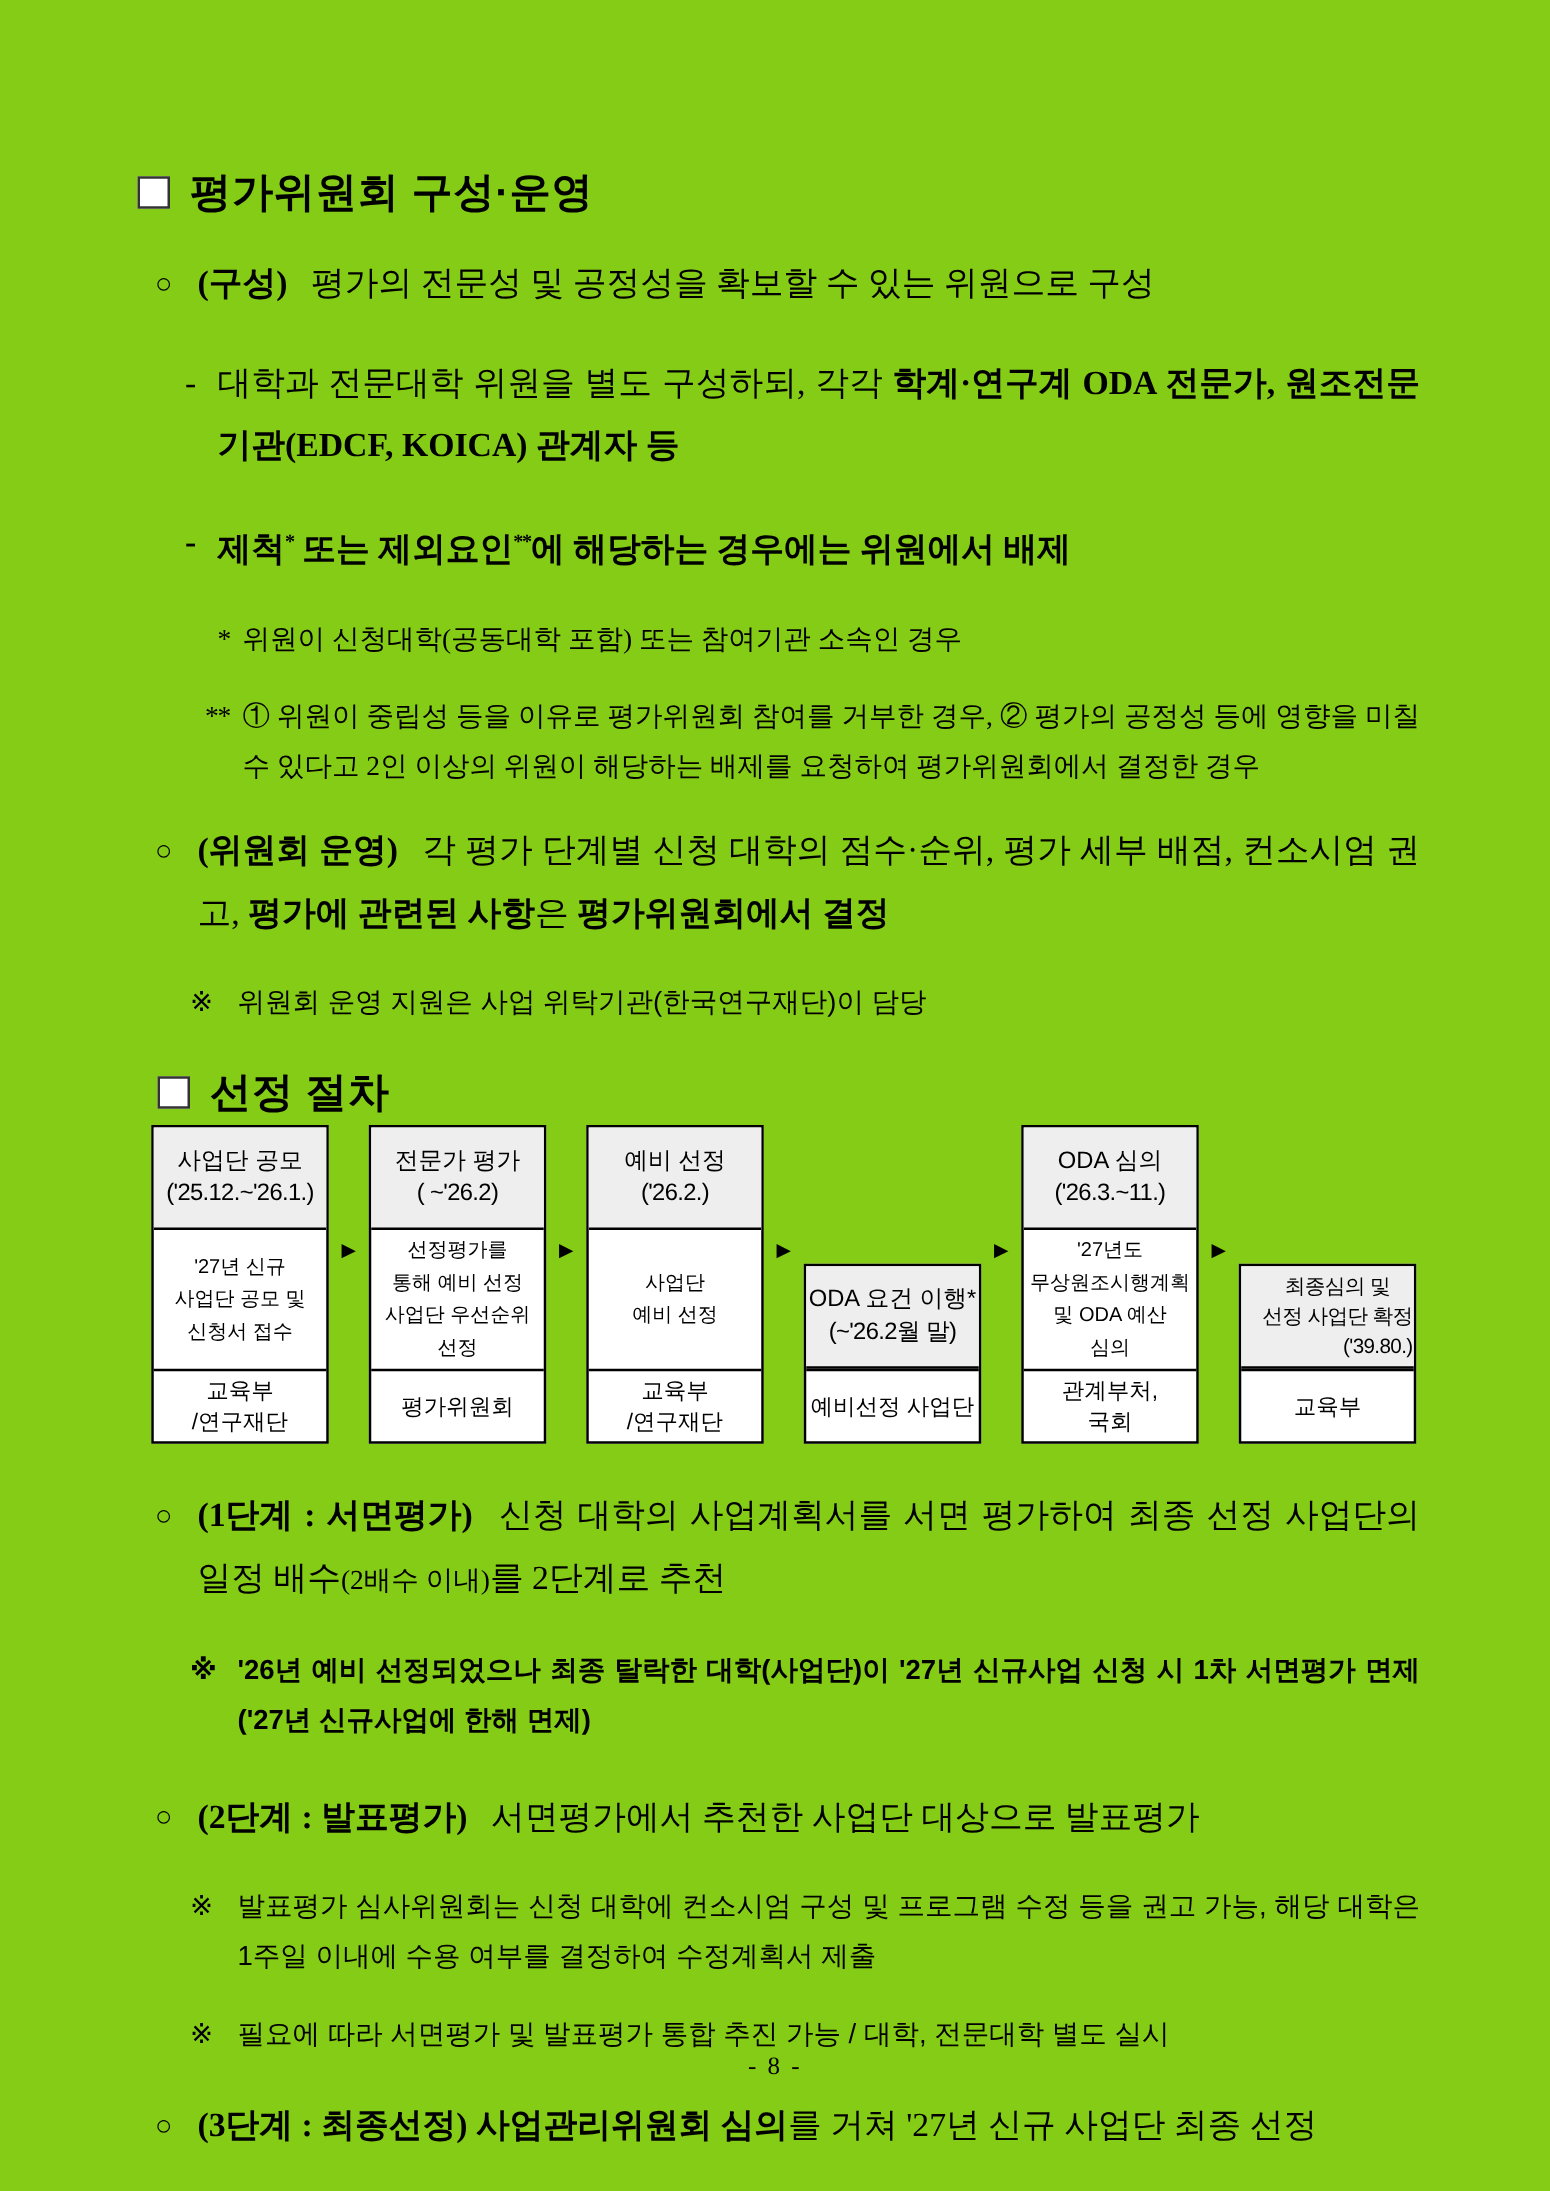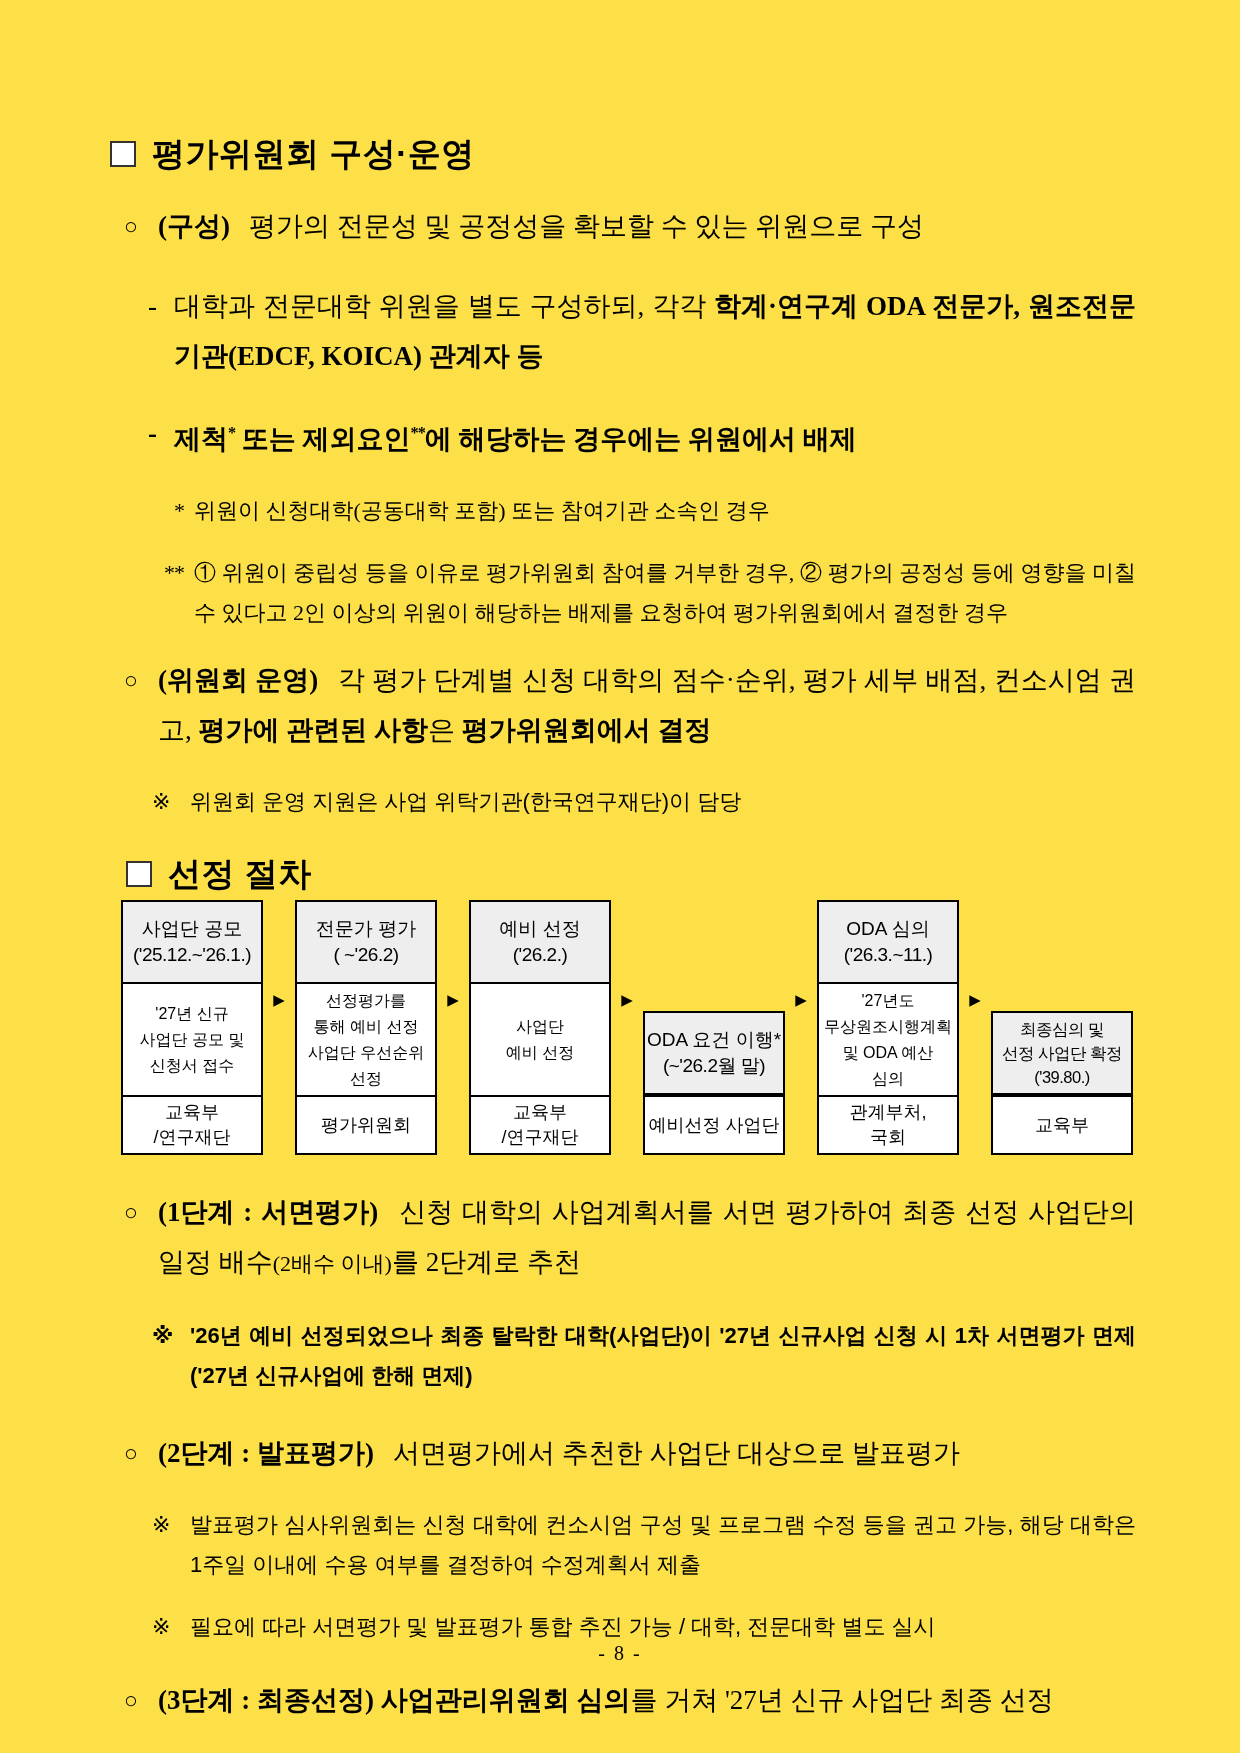--- a/index.html
+++ b/index.html
@@ -1,21 +1,21 @@
 <!DOCTYPE html>
 <html><head>
 <meta charset="utf-8">
 <style>
   * { box-sizing: border-box; }
   html,body { margin:0; padding:0; background:#888; }
   .page {
     position: relative;
     width: 1240px; height: 1753px;
     margin: 0 auto;
-    background: #fde047;
+    background: #84cc16;
     color: #000;
     font-family: "Liberation Serif", "DejaVu Serif", serif;
     padding: 134px 104px 0 110px;
     overflow: hidden;
   }
   
   .heading {
     display: flex; align-items: center; gap: 16px;
     font-family: "Liberation Sans", "DejaVu Sans", sans-serif;
     font-weight: bold; font-size: 33px; line-height: 40px;
@@ -91,21 +91,21 @@
   .step-head {
     background: #eeeeee;
     border-bottom: 2px solid #000;
     min-height: 82px;
     display: flex; flex-direction: column; justify-content: center;
     text-align: center;
     font-size: 19px; line-height: 26px;
     padding: 3px 1px;
     white-space: pre-line;
   }
-  .step-head.compact { font-size: 16.5px; line-height: 24px; letter-spacing: -0.5px; }
+  .step-head.compact { font-size: 16.5px; line-height: 24px; letter-spacing: -0.5px; align-items: flex-end; }
   .step-head .period { letter-spacing: -0.5px; }
   .step-body {
     height: 111px;
     display: flex; align-items: center; justify-content: center;
     text-align: center;
     font-size: 16px; line-height: 26px;
     white-space: pre-line;
     padding: 0 1px;
   }
   .step-actor {

